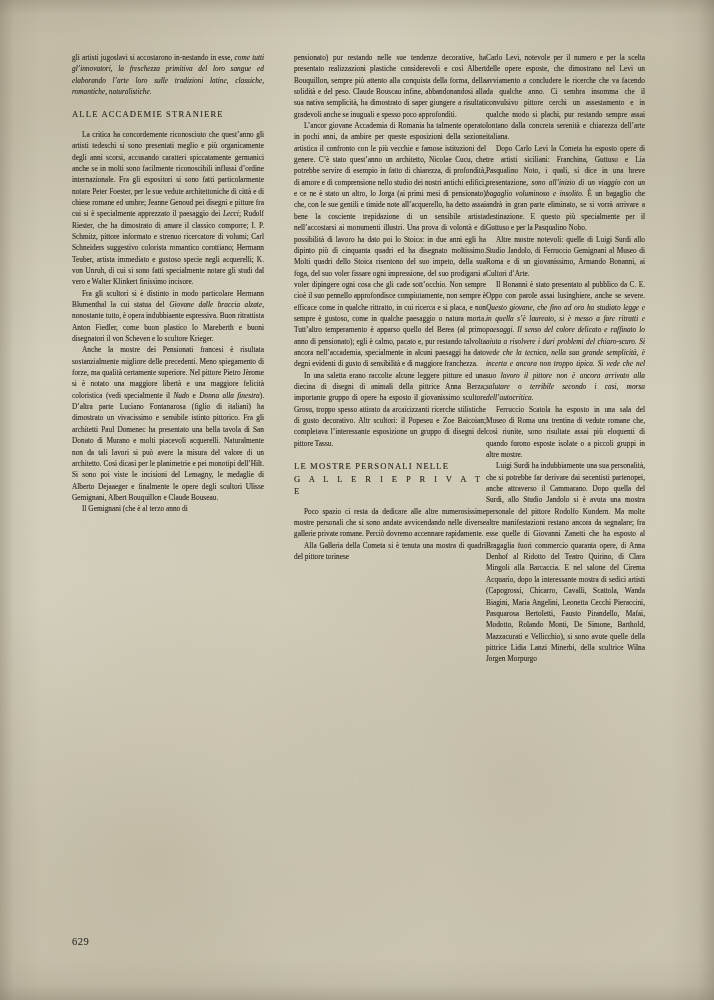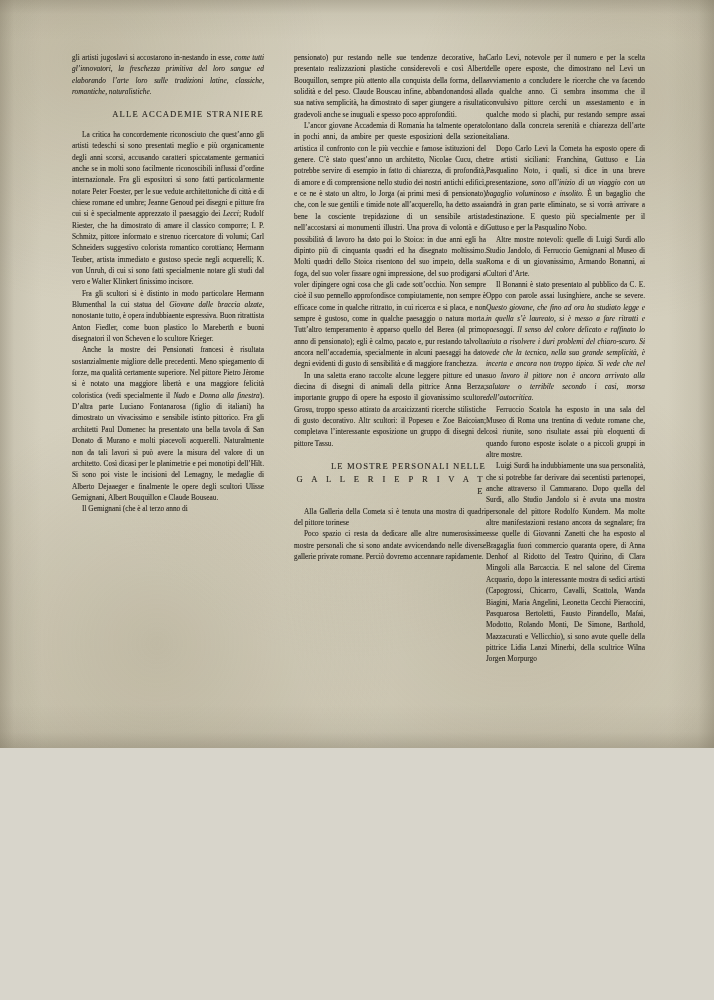--- a/index.html
+++ b/index.html
@@ -10,21 +10,21 @@
   body {
     width: 714px;
     height: 1000px;
     overflow: hidden;
     font-family: "Liberation Serif", "DejaVu Serif", serif;
   }
 
   #page {
     position: relative;
     width: 714px;
-    height: 748px;
+    height: 1000px;
     background:
       radial-gradient(ellipse 120% 90% at 48% 45%, #d9d4c3 0%, #d4cfbd 38%, #cdc7b3 66%, #c3bca6 88%, #b9b29c 100%);
     overflow: hidden;
   }
   
   #page::before {
     content: "";
     position: absolute;
     inset: 0;
     background:
@@ -79,21 +79,21 @@
   p.cont { text-indent: 0; }
 
   .ital { font-style: italic; }
 
   h2.head {
     margin: 11px 0 8px 0;
     font-size: 8.6px;
     line-height: 12.5px;
     font-weight: normal;
     letter-spacing: 1.15px;
-    text-align: right;
+    text-align: left;
     color: #33302a;
     text-indent: 0;
   }
   h2.head .l2 {
     display: block;
     letter-spacing: 3.4px;
   }
 
   .folio {
     position: absolute;
@@ -140,23 +140,23 @@
 
       <p>L’ancor giovane Accademia di Romania ha talmente operato in pochi anni, da ambire per queste esposizioni della sezione artistica il confronto con le più vecchie e famose istituzioni del genere. C’è stato quest’anno un architetto, Nicolae Cucu, che potrebbe servire di esempio in fatto di chiarezza, di profondità, di amore e di comprensione nello studio dei nostri antichi edifici, e ce ne è stato un altro, lo Jorga (ai primi mesi di pensionato) che, con le sue gentili e timide note all’acquerello, ha detto assai bene la cosciente trepidazione di un sensibile artista nell’accostarsi ai monumenti illustri. Una prova di volontà e di possibilità di lavoro ha dato poi lo Stoica: in due anni egli ha dipinto più di cinquanta quadri ed ha disegnato moltissimo. Molti quadri dello Stoica risentono del suo impeto, della sua foga, del suo voler fissare ogni impressione, del suo prodigarsi a voler dipingere ogni cosa che gli cade sott’occhio. Non sempre cioè il suo pennello approfondisce compiutamente, non sempre è efficace come in qualche rittratto, in cui ricerca e si placa, e non sempre è gustoso, come in qualche paesaggio o natura morta. Tutt’altro temperamento è apparso quello del Berea (al primo anno di pensionato); egli è calmo, pacato e, pur restando talvolta ancora nell’accademia, specialmente in alcuni paesaggi ha dato degni evidenti di gusto di sensibilità e di maggiore franchezza.</p>
 
       <p>In una saletta erano raccolte alcune leggere pitture ed una diecina di disegni di animali della pittrice Anna Berza; importante gruppo di opere ha esposto il giovanissimo scultore Grosu, troppo spesso attirato da arcaicizzanti ricerche stilistiche di gusto decorativo. Altr scultori: il Popeseu e Zoe Baicoian; completava l’interessante esposizione un gruppo di disegni del pittore Tassu.</p>
 
       <h2 class="head">
         <span>LE MOSTRE PERSONALI NELLE</span>
         <span class="l2">G A L L E R I E   P R I V A T E</span>
       </h2>
 
+      <p>Poco spazio ci resta da dedicare alle altre numerosissime mostre personali che si sono andate avvicendando nelle diverse gallerie private romane. Perciò dovremo accennare rapidamente.</p>
+
       <p>Alla Galleria della Cometa si è tenuta una mostra di quadri del pittore torinese</p>
-
-      <p>Poco spazio ci resta da dedicare alle altre numerosissime mostre personali che si sono andate avvicendando nelle diverse gallerie private romane. Perciò dovremo accennare rapidamente.</p>
     </div>
 
     <div class="col col-3">
 
       <p class="cont">Carlo Levi, notevole per il numero e per la scelta delle opere esposte, che dimostrano nel Levi un avviamento a concludere le ricerche che va facendo da qualche anno. Ci sembra insomma che il convulsivo pittore cerchi un assestamento e in qualche modo si plachi, pur restando sempre assai lontano dalla concreta serenità e chiarezza dell’arte italiana.</p>
 
       <p>Dopo Carlo Levi la Cometa ha esposto opere di tre artisti siciliani: Franchina, Guttuso e Lia Pasqualino Noto, i quali, si dice in una breve presentazione, <span class="ital">sono all’inizio di un viaggio con un bagaglio voluminoso e insolito.</span> È un bagaglio che andrà in gran parte eliminato, se si vorrà arrivare a destinazione. E questo più specialmente per il Guttuso e per la Pasqualino Nobo.</p>
 
       <p>Altre mostre notevoli: quelle di Luigi Surdi allo Studio Jandolo, di Ferruccio Gemignani al Museo di Roma e di un giovanissimo, Armando Bonanni, ai Cultori d’Arte.</p>
 

